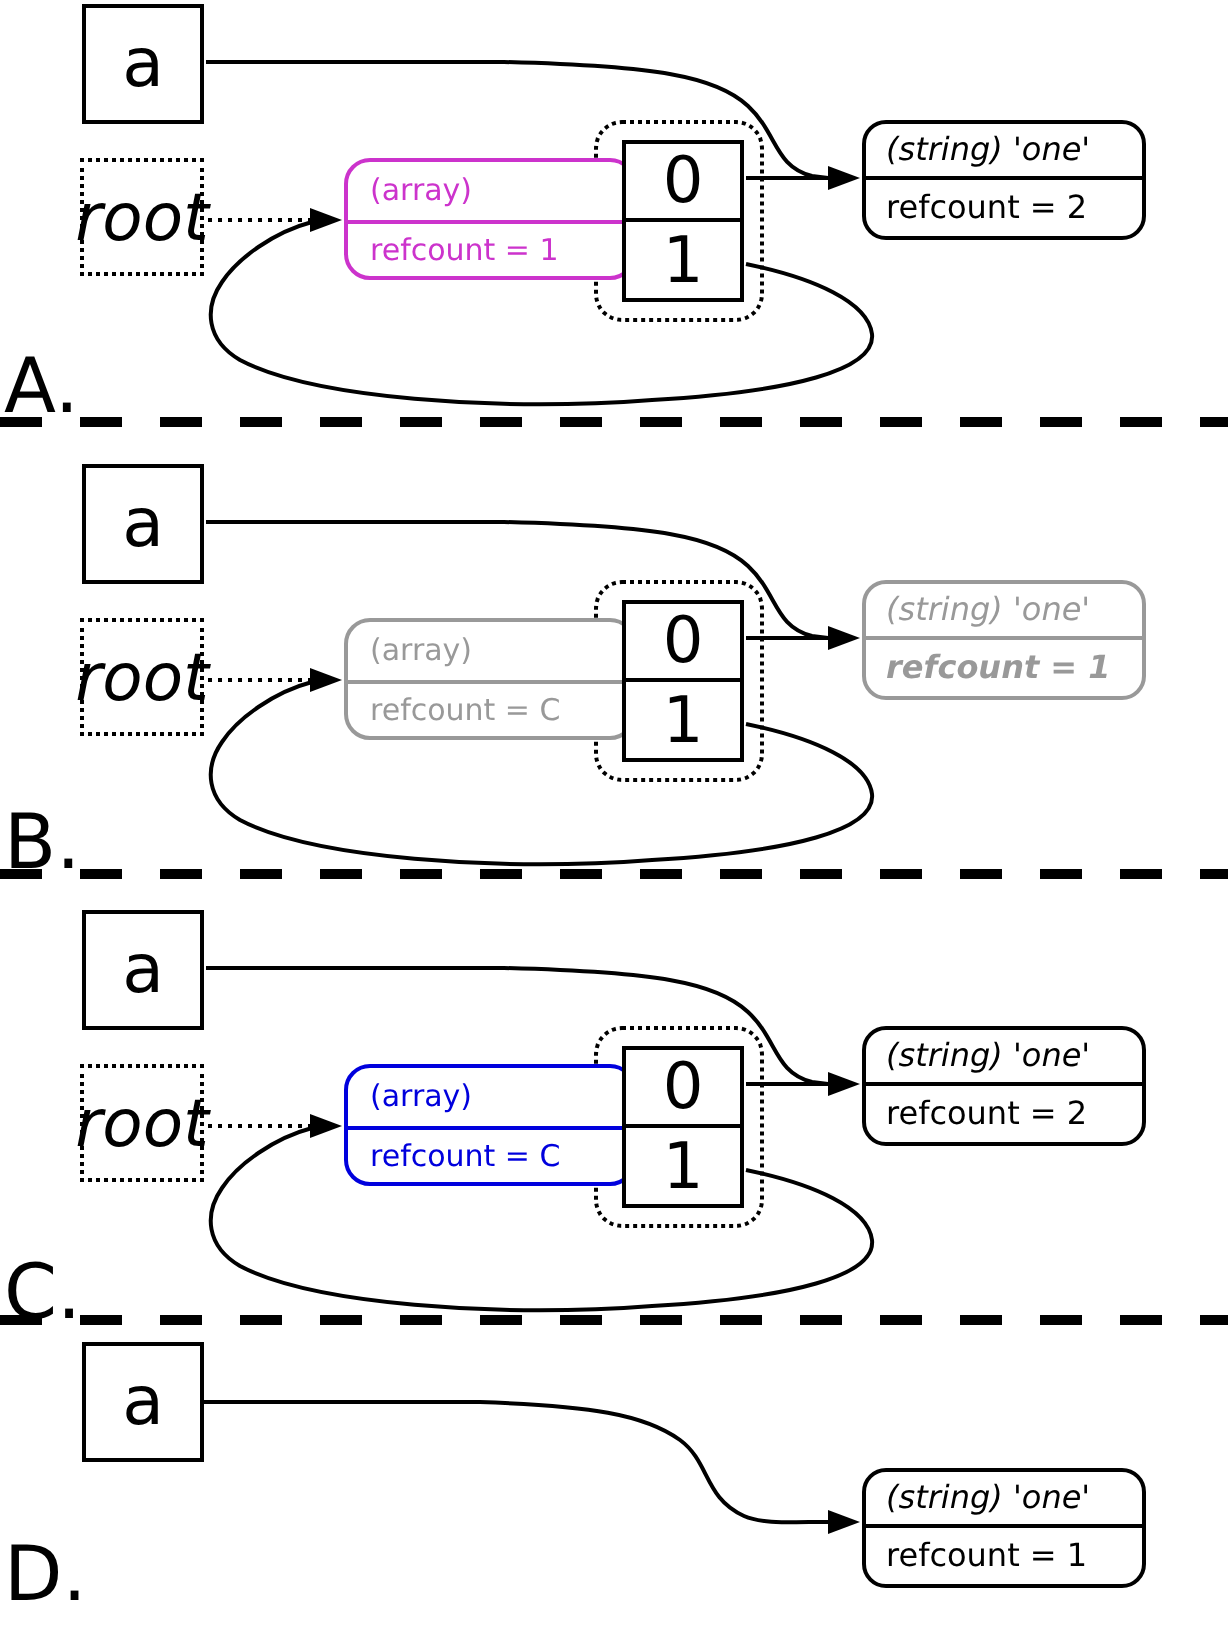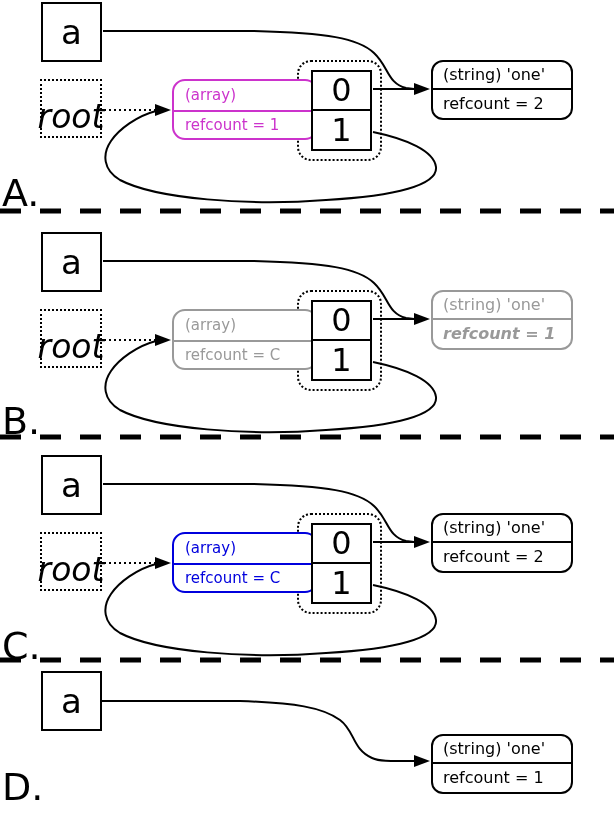--- a/index.html
+++ b/index.html
@@ -6,38 +6,38 @@
   #stage{
     position:relative;width:614px;height:814px;background:var(--background,#fff);
     font-family:"DejaVu Sans","Liberation Sans",sans-serif;color:#000;overflow:hidden;
   }
   .panel{position:absolute;left:0;width:614px;}
   .box{position:absolute;box-sizing:border-box;background:#fff;}
 
   .vbox{left:41px;top:2px;width:61px;height:60px;border:2px solid #000;
         display:flex;align-items:center;justify-content:center;font-size:34px;z-index:4;}
   .rootbox{left:40px;top:79px;width:62px;height:59px;border:2px dotted #000;
-        display:flex;align-items:flex-end;justify-content:center;font-size:33px;font-style:italic;z-index:4;}
+        display:flex;align-items:center;justify-content:center;font-size:33px;font-style:italic;z-index:4;}
 
   .arraybox{left:172px;top:79px;width:146px;height:61px;border:2px solid var(--pc,#000);
         border-radius:13px;display:flex;flex-direction:column;color:var(--pc,#000);z-index:2;}
   .arraybox .nrow{padding-left:11px;font-size:15px;line-height:27px;white-space:nowrap;}
   .arraybox .nrow.top{height:29px;border-bottom:2px solid var(--pc,#000);line-height:29px;}
 
   .dotrect{left:297px;top:60px;width:85px;height:101px;border:2px dotted #000;
         border-radius:14px;background:transparent;z-index:1;}
   .cells{left:311px;top:70px;width:61px;height:81px;border:2px solid #000;
         display:flex;flex-direction:column;z-index:3;}
   .cells .cell{text-align:center;font-size:32px;line-height:38px;height:38px;}
   .cells .cell.top{height:37px;line-height:36px;border-bottom:2px solid #000;}
 
   .strbox{left:431px;top:60px;width:142px;height:60px;border:2px solid var(--sc,#000);
         border-radius:12px;display:flex;flex-direction:column;color:var(--sc,#000);z-index:4;}
   .strbox .nrow{padding-left:10px;font-size:16px;line-height:27px;white-space:nowrap;}
-  .strbox .nrow.top{height:26px;border-bottom:2px solid var(--sc,#000);line-height:26px;}
+  .strbox .nrow.top{height:26px;border-bottom:2px solid var(--sc,#000);line-height:26px;font-style:italic;}
   .strbox .nrow.emph{font-weight:bold;font-style:italic;}
 
   .plabel{position:absolute;left:2px;font-size:38px;line-height:1;z-index:4;}
 
   .pc-magenta{--pc:var(--magenta,#cc33cc);}
   .pc-gray{--pc:var(--gray,#999999);}
   .pc-blue{--pc:var(--blue,#0000dd);}
   .sc-gray{--sc:var(--gray,#999999);}
 
   #wires{position:absolute;left:0;top:0;z-index:6;pointer-events:none;}

